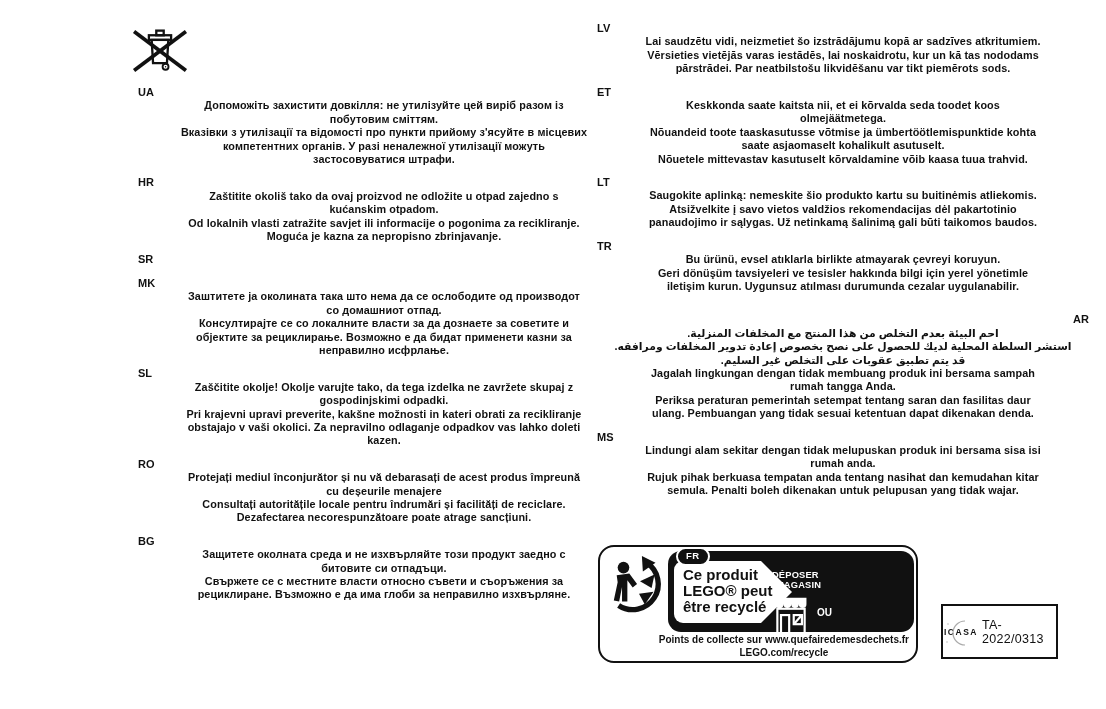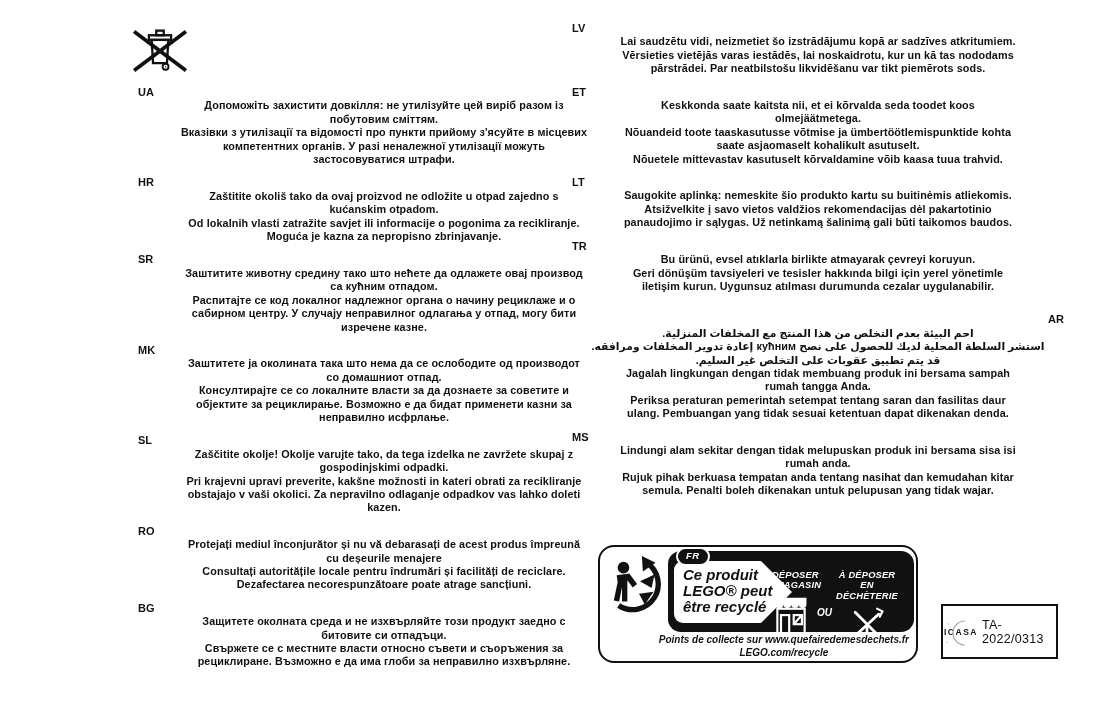--- a/index.html
+++ b/index.html
@@ -9,42 +9,42 @@
     background:#ffffff;
     font-family:"Liberation Sans","DejaVu Sans",sans-serif;
     color:#111111;
     overflow:hidden;
     position:relative;
   }
   .page { position:absolute; inset:0; background:#fff; }
 
   .col { position:absolute; width:492px; }
   .col-left  { left:115px; top:26px;margin-left:23px; }
-  .col-right { left:572px; top:12px; }
+  .col-right { left:597px; top:12px; }
 
   .weee { width:60px; height:50px; margin:0 0 2px -8px; display:block; }
 
   .lang-section h3 {
     margin:10px 0 0 0;
     font-size:11px; line-height:13.4px; font-weight:bold;
   }
   .lang-section p {
     margin:0;
     font-size:10.8px; line-height:13.4px; font-weight:bold;
     white-space:pre-line;
     letter-spacing:0.1px;
     text-align:center;
   }
   .lang-section.rtl { direction:rtl; text-align:right; }
   .lang-section.extra-gap h3 { margin-top:20px; }
 
   
   .fr-box {
     position:absolute; left:598px; top:545px; width:320px; height:118px;
-    border:2.5px solid #111; border-radius:16px; background:#fff;font-style:italic;
+    border:2.5px solid #111; border-radius:16px; background:#fff;
   }
   .triman { position:absolute; left:7px; top:6px; width:64px; height:68px; }
   .fr-black {
     position:absolute; left:68px; top:4px; width:246px; height:81px;
     background:#111; border-radius:13px;
   }
   .fr-badge {
     position:absolute; left:8px; top:-4px;
     background:#111; color:#fff; border:2px solid #fff; border-radius:11px;
     font-size:9.5px; font-weight:bold; line-height:1;
@@ -117,25 +117,20 @@
         </section>
         <section class="lang-section">
           <h3>HR</h3>
           <p>Zaštitite okoliš tako da ovaj proizvod ne odložite u otpad zajedno s
 kućanskim otpadom.
 Od lokalnih vlasti zatražite savjet ili informacije o pogonima za recikliranje.
 Moguća je kazna za nepropisno zbrinjavanje.</p>
         </section>
         <section class="lang-section">
           <h3>SR</h3>
-          <p>Заштитите животну средину тако што нећете да одлажете овај производ
-са кућним отпадом.
-Распитајте се код локалног надлежног органа о начину рециклаже и о
-сабирном центру. У случају неправилног одлагања у отпад, могу бити
-изречене казне.</p>
         </section>
         <section class="lang-section">
           <h3>MK</h3>
           <p>Заштитете ја околината така што нема да се ослободите од производот
 со домашниот отпад.
 Консултирајте се со локалните власти за да дознаете за советите и
 објектите за рециклирање. Возможно е да бидат применети казни за
 неправилно исфрлање.</p>
         </section>
         <section class="lang-section">
@@ -187,21 +182,21 @@
         </section>
         <section class="lang-section">
           <h3>TR</h3>
           <p>Bu ürünü, evsel atıklarla birlikte atmayarak çevreyi koruyun.
 Geri dönüşüm tavsiyeleri ve tesisler hakkında bilgi için yerel yönetimle
 iletişim kurun. Uygunsuz atılması durumunda cezalar uygulanabilir.</p>
         </section>
         <section class="lang-section rtl extra-gap">
           <h3>AR</h3>
           <p>احم البيئة بعدم التخلص من هذا المنتج مع المخلفات المنزلية.
-استشر السلطة المحلية لديك للحصول على نصح кућним إعادة تدوير المخلفات ومرافقه.
+استشر السلطة المحلية لديك للحصول على نصح بخصوص إعادة تدوير المخلفات ومرافقه.
 قد يتم تطبيق عقوبات على التخلص غير السليم.</p>
         </section>
         <section class="lang-section">
           <p>Jagalah lingkungan dengan tidak membuang produk ini bersama sampah
 rumah tangga Anda.
 Periksa peraturan pemerintah setempat tentang saran dan fasilitas daur
 ulang. Pembuangan yang tidak sesuai ketentuan dapat dikenakan denda.</p>
         </section>
         <section class="lang-section">
           <h3>MS</h3>
@@ -245,35 +240,20 @@
             <rect x="7" y="15" width="30" height="28"></rect>
             <rect x="11" y="22" width="9" height="21"></rect>
             <rect x="25" y="22" width="9" height="10"></rect>
             <line x1="26" y1="31" x2="33" y2="23"></line>
           </g>
         </svg>
       </div>
 
       <div class="fr-or">OU</div>
 
-      <div class="fr-opt fr-opt2">
-        <span>À DÉPOSER
-EN DÉCHÈTERIE</span>
-        <svg width="42" height="40" viewBox="0 0 46 44" aria-hidden="true">
-          <g stroke="#fff" stroke-width="3" fill="none" stroke-linecap="round">
-            <line x1="10" y1="8" x2="33" y2="31"></line>
-            <line x1="36" y1="10" x2="13" y2="31"></line>
-            <line x1="23" y1="22" x2="23" y2="36"></line>
-            <path d="M34 4 l6 3 l-3 6" stroke-width="2.4"></path>
-          </g>
-          <polygon points="30,27 37,35 27,36" fill="#fff"></polygon>
-          <polygon points="16,27 9,35 19,36" fill="#fff"></polygon>
-          <polygon points="19,34 27,34 23,41" fill="#fff"></polygon>
-        </svg>
-      </div>
     </div>
 
     <div class="fr-footer">
       <div>Points de collecte sur www.quefairedemesdechets.fr</div>
       <div>LEGO.com/recycle</div>
     </div>
   </div>
 
   <div class="cert-box">
     <span class="cert-logo">

